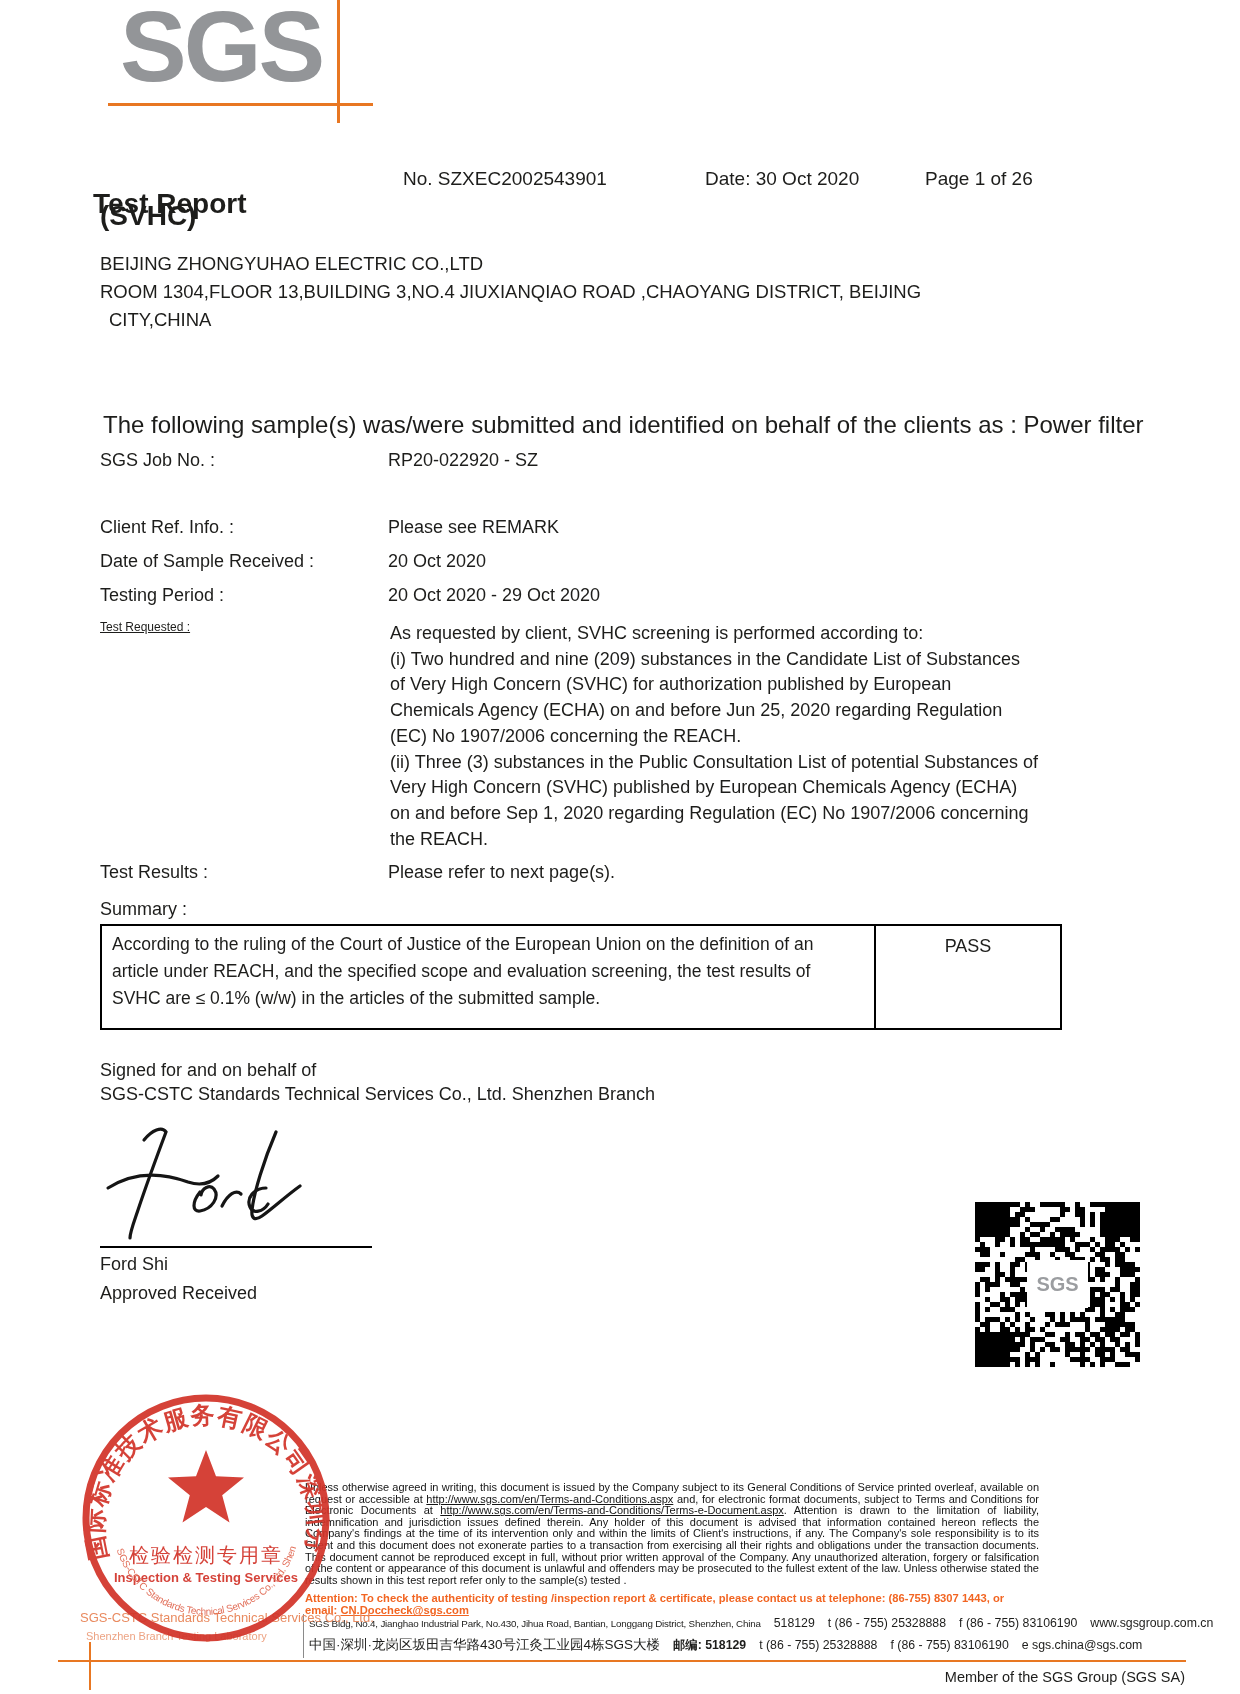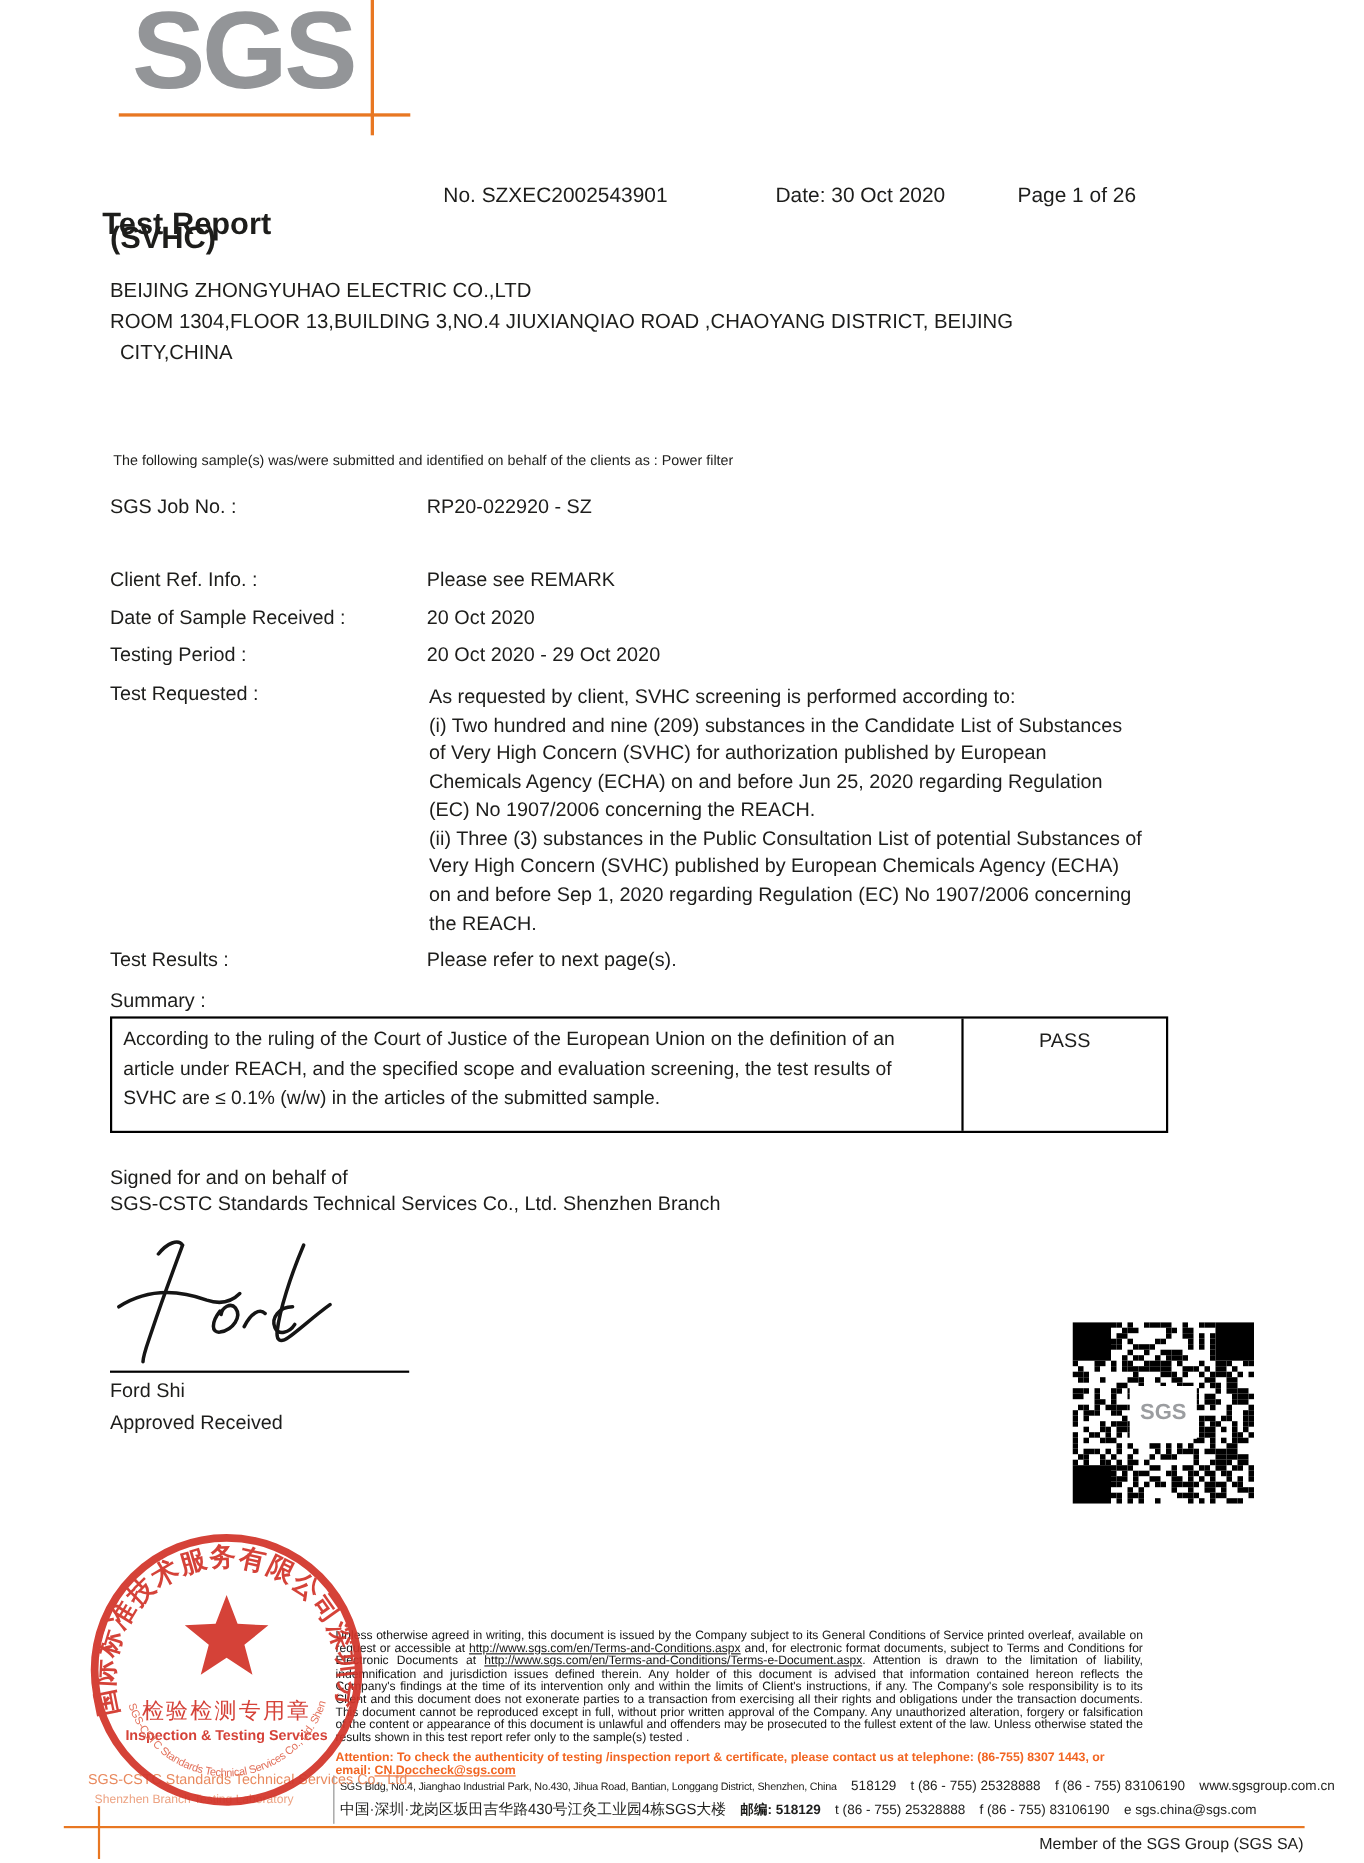--- a/index.html
+++ b/index.html
@@ -18,28 +18,28 @@
   
   .title1 { left:93px; top:160px; font-size:28px; font-weight:bold;margin-top:28px; }
   .title2 { left:100px; top:200px; font-size:28px; font-weight:bold; }
   .report-no { left:403px; top:168px; font-size:19px; }
   .report-date { left:705px; top:168px; font-size:19px; }
   .report-page { left:925px; top:168px; font-size:19px; }
 
   .client { left:100px; top:250px; font-size:18.5px; line-height:28px; }
   .client .indent { padding-left:9px; }
 
-  .sample { left:103px; top:411px; font-size:13px;text-align:center; }
+  .sample { left:103px; top:411px; font-size:24px;text-align:center; }
 
   .frow { font-size:18px; }
   .frow .lbl { position:absolute; left:0; }
   .frow .val { position:absolute; left:288px; }
   .frow { left:100px; width:1000px; height:24px; }
 
-  .tr-label { left:100px; top:620px; font-size:18px; }
+  .tr-label { left:100px; top:620px; font-size:12px;text-decoration:underline; }
   .tr-lines { left:390px; top:621px; font-size:18px; line-height:25.7px; white-space:nowrap; }
 
   .results-lbl { left:100px; top:862px; font-size:18px; }
   .results-val { left:388px; top:862px; font-size:18px; }
 
   .summary-lbl { left:100px; top:899px; font-size:18px; }
 
   .summary-table { left:100px; top:924px; width:962px; height:106px; border:2px solid #000; display:flex; white-space:normal; }
   .summary-text { flex:1; padding:5px 12px 0 10px; font-size:17.5px; line-height:27px; }
   .summary-result { width:186px; border-left:2px solid #000; text-align:center; padding-top:10px; font-size:18px; }

